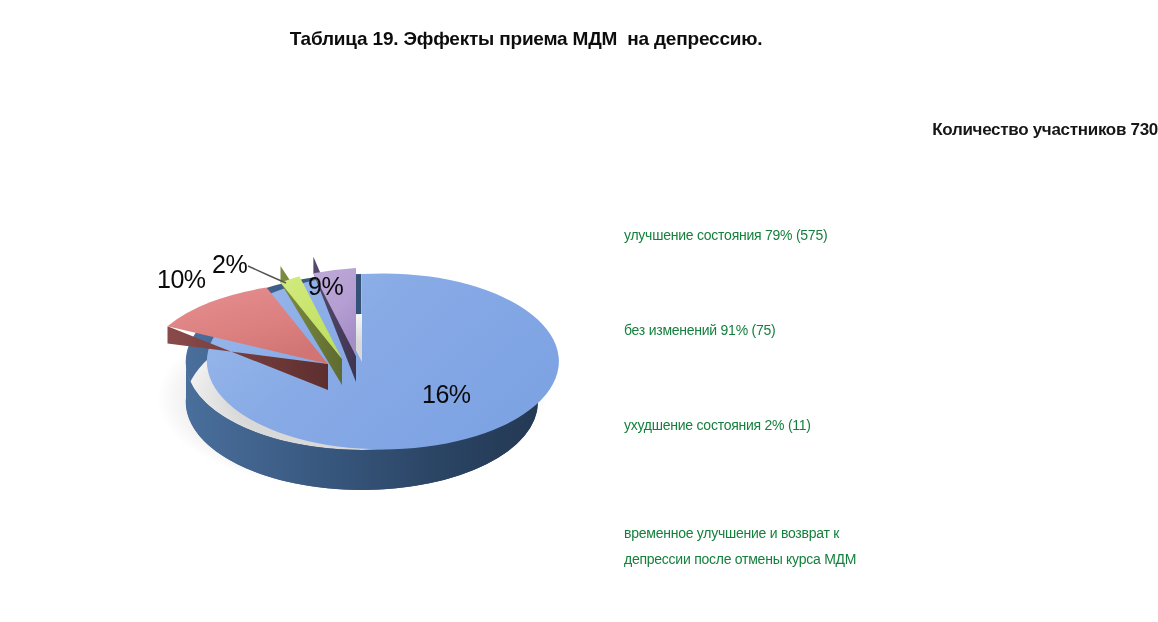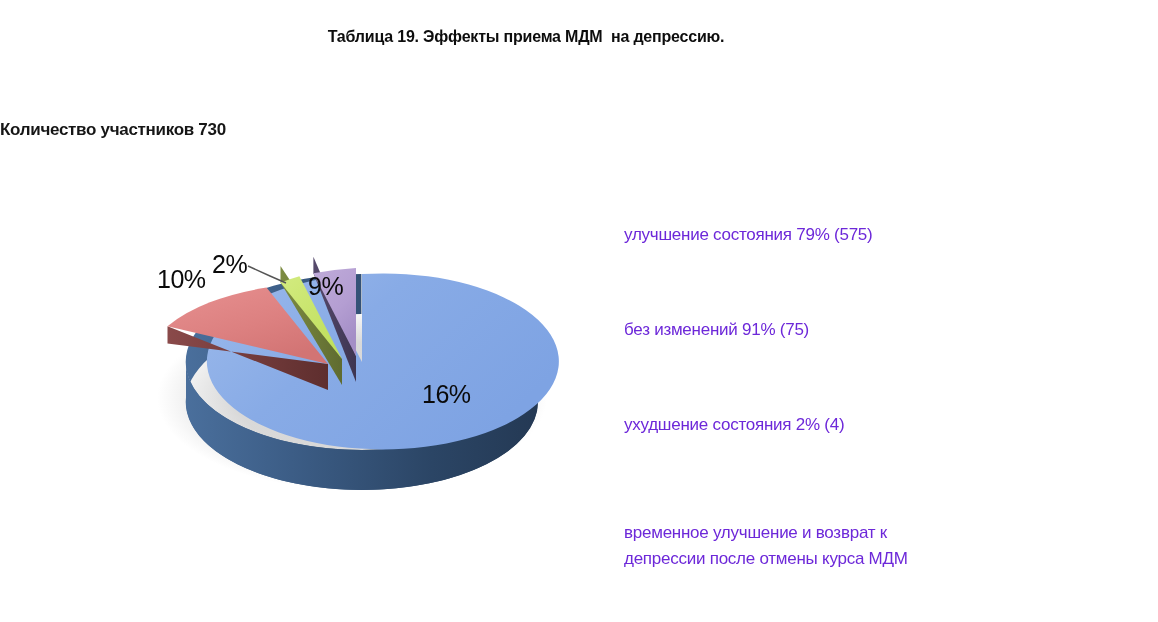--- a/index.html
+++ b/index.html
@@ -17,33 +17,33 @@
     color: #0a0a0a;
     -webkit-font-smoothing: antialiased;
   }
 
   #chart-title {
     position: absolute;
     left: 0;
     top: 28px;
     width: 1052px;
     text-align: center;
-    font-size: 16px;
+    font-size: 19px;
     font-weight: bold;
     letter-spacing: -0.2px;
     color: #0d0d0d;
     white-space: pre;
   }
 
   #chart-subtitle {
     position: absolute;
     left: 0;
     top: 120px;
     width: 1158px;
-    text-align: left;
+    text-align: right;
     font-size: 17px;
     font-weight: bold;
     letter-spacing: -0.3px;
     color: #161616;
     white-space: pre;
   }
 
   
   #pie-area {
     position: absolute;
@@ -77,24 +77,24 @@
   
   #legend {
     position: absolute;
     left: 624px;
     top: 222px;
     width: 500px;
   }
   .legend-entry {
     position: absolute;
     left: 0;
-    font-size: 17px;
+    font-size: 14px;
     line-height: 26px;
     letter-spacing: -0.25px;
-    color: #6d28d9;
+    color: #15803d;
     white-space: pre-line;
   }
   .legend-entry.e0 { top: 0px; }
   .legend-entry.e1 { top: 95px; }
   .legend-entry.e2 { top: 190px; }
   .legend-entry.e3 { top: 298px; }
 </style>
 </head>
 <body>
 
@@ -195,16 +195,16 @@
   <span class="slice-value-label" id="label-9">9%</span>
 
   <span class="slice-value-label" id="label-2">2%</span>
 
   <span class="slice-value-label" id="label-10">10%</span>
 </div>
 
 <div id="legend">
   <div class="legend-entry e0">улучшение состояния 79% (575)</div>
   <div class="legend-entry e1">без изменений 91% (75)</div>
-  <div class="legend-entry e2">ухудшение состояния  2% (4)</div>
+  <div class="legend-entry e2">ухудшение состояния  2% (11)</div>
   <div class="legend-entry e3">временное улучшение и возврат к
 депрессии после отмены курса МДМ</div>
 </div>
 
 </body></html>

